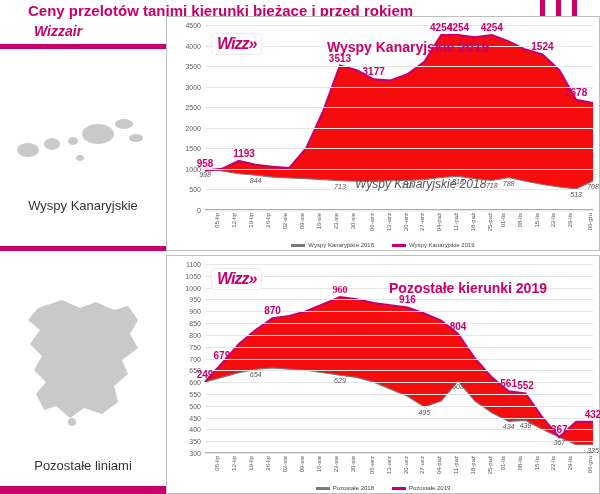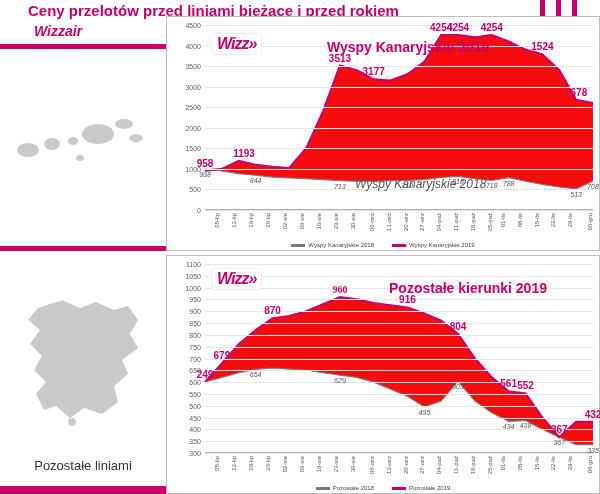--- a/index.html
+++ b/index.html
@@ -66,24 +66,25 @@
       <ellipse cx="70" cy="48" rx="4" ry="3"></ellipse>
     </g>
   </svg>
 
   <svg id="map-europe" viewBox="0 0 130 140">
     <path fill="#c9c9c9" d="M20 18 L44 10 L62 18 L78 12 L96 20 L110 16 L120 30 L112 44 L120 58 L104 70 L110 84 L96 96 L100 112 L84 124 L66 118 L52 128 L38 116 L26 120 L18 104 L28 92 L16 80 L24 66 L12 54 L22 40 L10 30 Z"></path>
     <circle cx="36" cy="30" r="5" fill="#c9c9c9"></circle>
     <circle cx="54" cy="132" r="4" fill="#c9c9c9"></circle>
   </svg>
 
+  <div id="label-canary">Wyspy Kanaryjskie</div>
   <div id="label-other">Pozostałe liniami</div>
 </div>
 
-<div id="title">Ceny przelotów przed liniami bieżące i przed rokiem</div>
+<div id="title">Ceny przelotów tanimi kierunki bieżące i przed rokiem</div>
 <div id="brand">Wizzair</div>
 <div id="accent-1"></div>
 <div id="accent-2"></div>
 <div id="accent-3"></div>
 
 <div class="chart-card" id="chart-top">
   <div class="plot" id="plot0">
     <svg class="series" id="svg0" preserveAspectRatio="none" viewBox="0 0 100 100">
         <polygon points="0,78.71111111111111 4.3478260869565215,77.77777777777777 8.695652173913043,73.48888888888888 13.043478260869565,75.55555555555556 17.391304347826086,76.66666666666667 21.73913043478261,77.33333333333333 26.08695652173913,66.66666666666666 30.434782608695652,46.666666666666664 34.78260869565217,21.933333333333337 39.130434782608695,24.444444444444443 43.47826086956522,29.400000000000006 47.82608695652174,30 52.17391304347826,26.66666666666667 56.52173913043478,20 60.869565217391305,5.466666666666669 65.21739130434783,5.466666666666669 69.56521739130434,6.666666666666671 73.91304347826087,5.466666666666669 78.26086956521739,8.888888888888886 82.6086956521739,13.333333333333329 86.95652173913044,15.911111111111111 91.30434782608695,24.444444444444443 95.65217391304348,40.48888888888889 100,42.22222222222222 100,84.26666666666667 95.65217391304348,88.6 91.30434782608695,87.55555555555556 86.95652173913044,86.22222222222223 82.6086956521739,84.44444444444444 78.26086956521739,82.48888888888888 73.91304347826087,84.04444444444445 69.56521739130434,83.11111111111111 65.21739130434783,81.82222222222222 60.869565217391305,82.44444444444444 56.52173913043478,83.55555555555556 52.17391304347826,84.04444444444445 47.82608695652174,84.22222222222223 43.47826086956522,84.44444444444444 39.130434782608695,84.44444444444444 34.78260869565217,84.15555555555555 30.434782608695652,83.55555555555556 26.08695652173913,83.11111111111111 21.73913043478261,82.66666666666667 17.391304347826086,82.22222222222223 13.043478260869565,81.24444444444444 8.695652173913043,80.44444444444444 4.3478260869565215,78.88888888888889 0,77.82222222222222" fill="#f50d0d" vector-effect="non-scaling-stroke"></polygon>
         <polyline points="0,77.82222222222222 4.3478260869565215,78.88888888888889 8.695652173913043,80.44444444444444 13.043478260869565,81.24444444444444 17.391304347826086,82.22222222222223 21.73913043478261,82.66666666666667 26.08695652173913,83.11111111111111 30.434782608695652,83.55555555555556 34.78260869565217,84.15555555555555 39.130434782608695,84.44444444444444 43.47826086956522,84.44444444444444 47.82608695652174,84.22222222222223 52.17391304347826,84.04444444444445 56.52173913043478,83.55555555555556 60.869565217391305,82.44444444444444 65.21739130434783,81.82222222222222 69.56521739130434,83.11111111111111 73.91304347826087,84.04444444444445 78.26086956521739,82.48888888888888 82.6086956521739,84.44444444444444 86.95652173913044,86.22222222222223 91.30434782608695,87.55555555555556 95.65217391304348,88.6 100,84.26666666666667" fill="none" stroke="#7a7a7a" stroke-width="1.1" vector-effect="non-scaling-stroke"></polyline>

